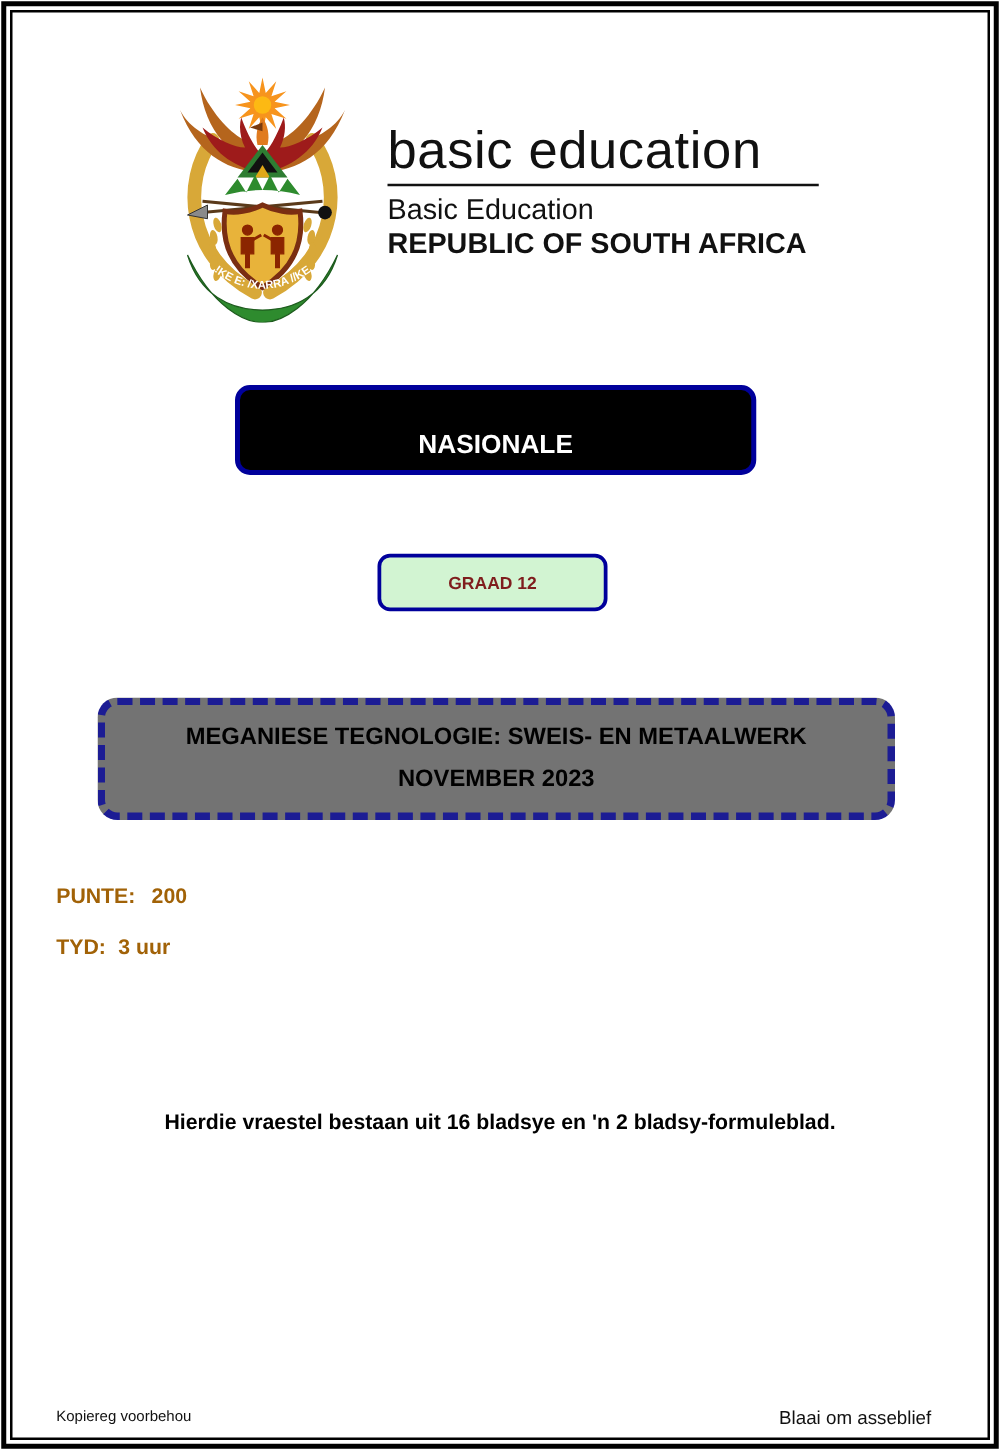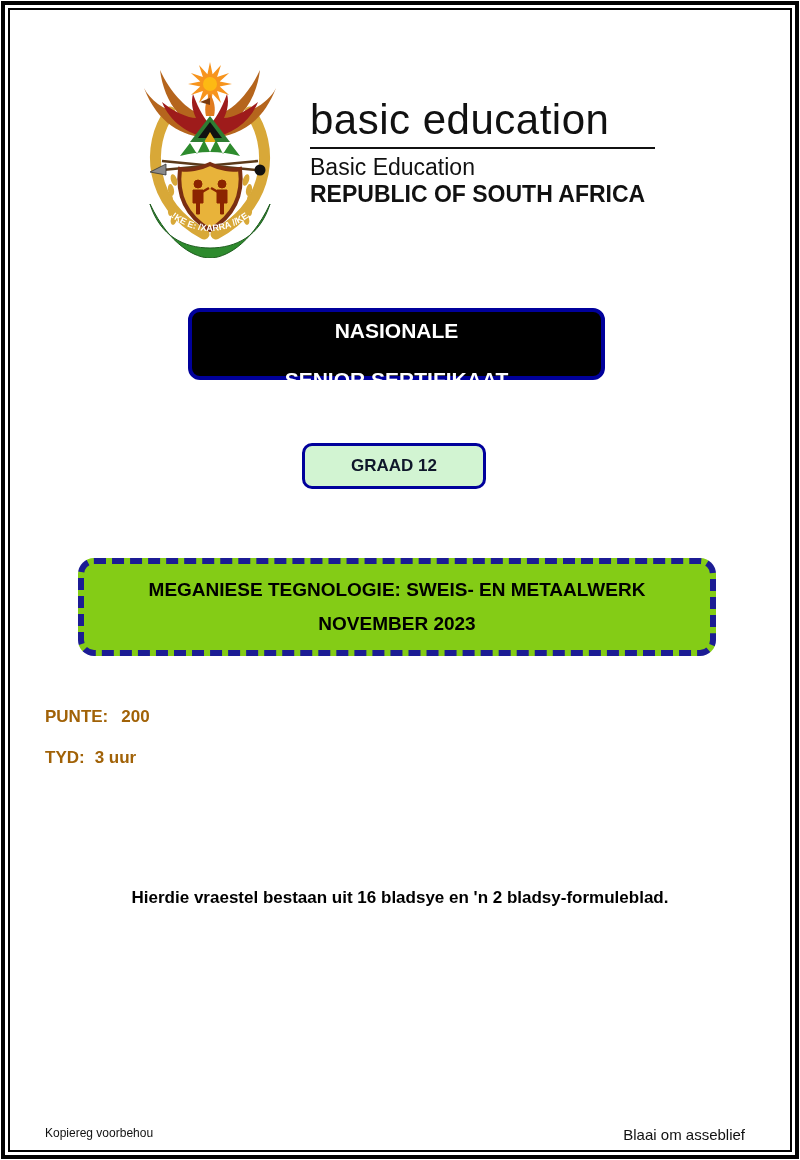--- a/index.html
+++ b/index.html
@@ -18,25 +18,25 @@
   
   .nsc-box{position:absolute;left:188px;top:308px;width:417px;height:72px;box-sizing:border-box;
     background:#000;border:4px solid #00009b;border-radius:12px;
     display:flex;flex-direction:column;align-items:center;justify-content:center;}
   .nsc-box .line{color:#fff;font-weight:bold;font-size:21px;line-height:26px;text-align:center;margin-top:23px;}
 
   
   .grade-box{position:absolute;left:302px;top:443px;width:184px;height:46px;box-sizing:border-box;
     background:#d2f4d2;border:3px solid #00009b;border-radius:10px;
     display:flex;align-items:center;justify-content:center;}
-  .grade-box .line{color:#0f172a;font-weight:bold;font-size:17px;}
+  .grade-box .line{color:#7f1d1d;font-weight:bold;font-size:14px;}
 
   
   .subject-box{position:absolute;left:78px;top:558px;width:638px;height:98px;box-sizing:border-box;
-    background:#84cc16;border:6px dashed #1c1c94;border-radius:16px;
+    background:#737373;border:6px dashed #1c1c94;border-radius:16px;
     display:flex;flex-direction:column;align-items:center;justify-content:space-evenly;padding:4px 10px;}
   .subject-box .line{color:#000;font-weight:bold;font-size:19px;text-align:center;}
 
   
   .detail-row{position:absolute;left:45px;font-size:17px;font-weight:bold;color:#a16207;white-space:nowrap;}
   .detail-marks{top:707px;}
   .detail-time{top:748px;}
   .detail-marks .val{margin-left:13px;}
   .detail-time .val{margin-left:10px;}
 
@@ -120,21 +120,20 @@
 
   <div class="wordmark">basic education</div>
   <div class="wordmark-rule"></div>
   <div class="dept">
     <div>Basic Education</div>
     <div class="bold">REPUBLIC OF SOUTH AFRICA</div>
   </div>
 
   <div class="nsc-box">
     <div class="line">NASIONALE</div>
-    <div class="line">SENIOR SERTIFIKAAT</div>
   </div>
 
   <div class="grade-box">
     <div class="line">GRAAD 12</div>
   </div>
 
   <div class="subject-box">
     <div class="line">MEGANIESE TEGNOLOGIE: SWEIS- EN METAALWERK</div>
     <div class="line">NOVEMBER 2023</div>
   </div>

